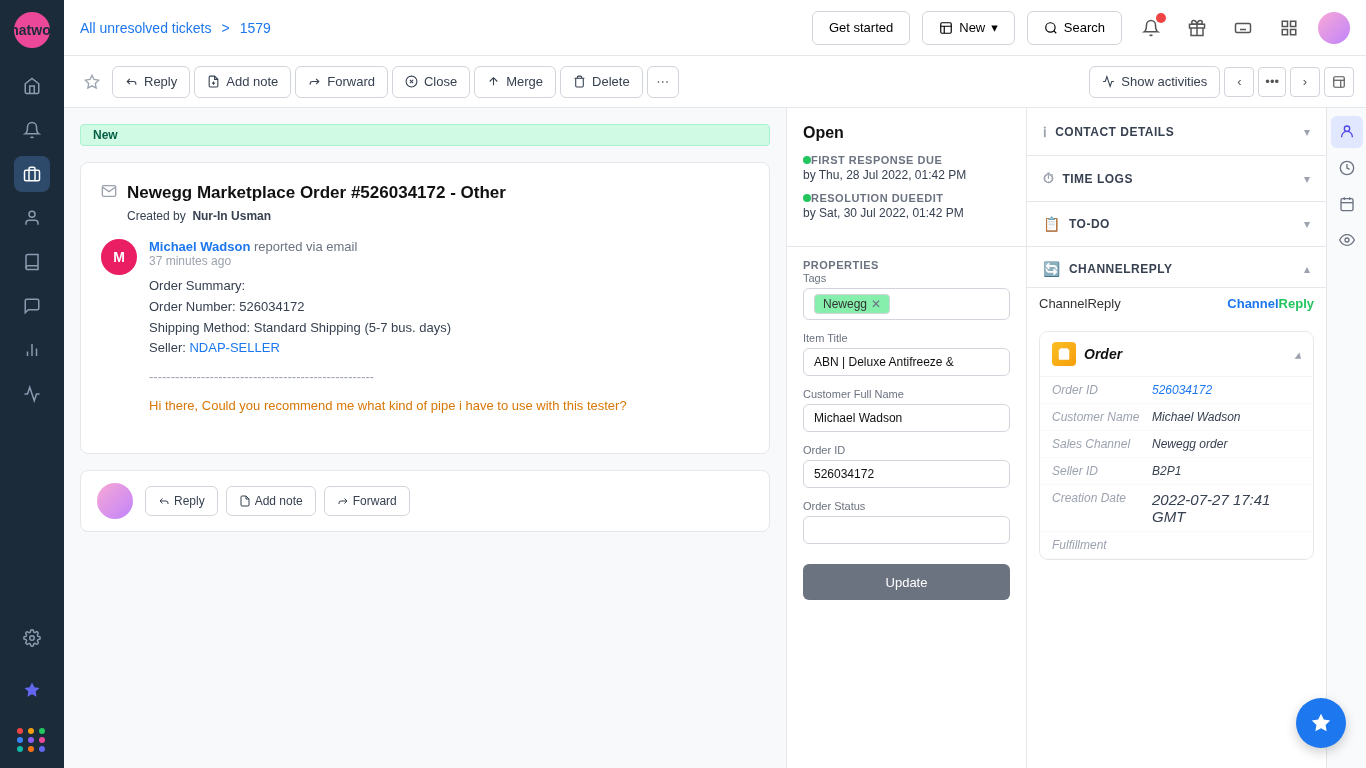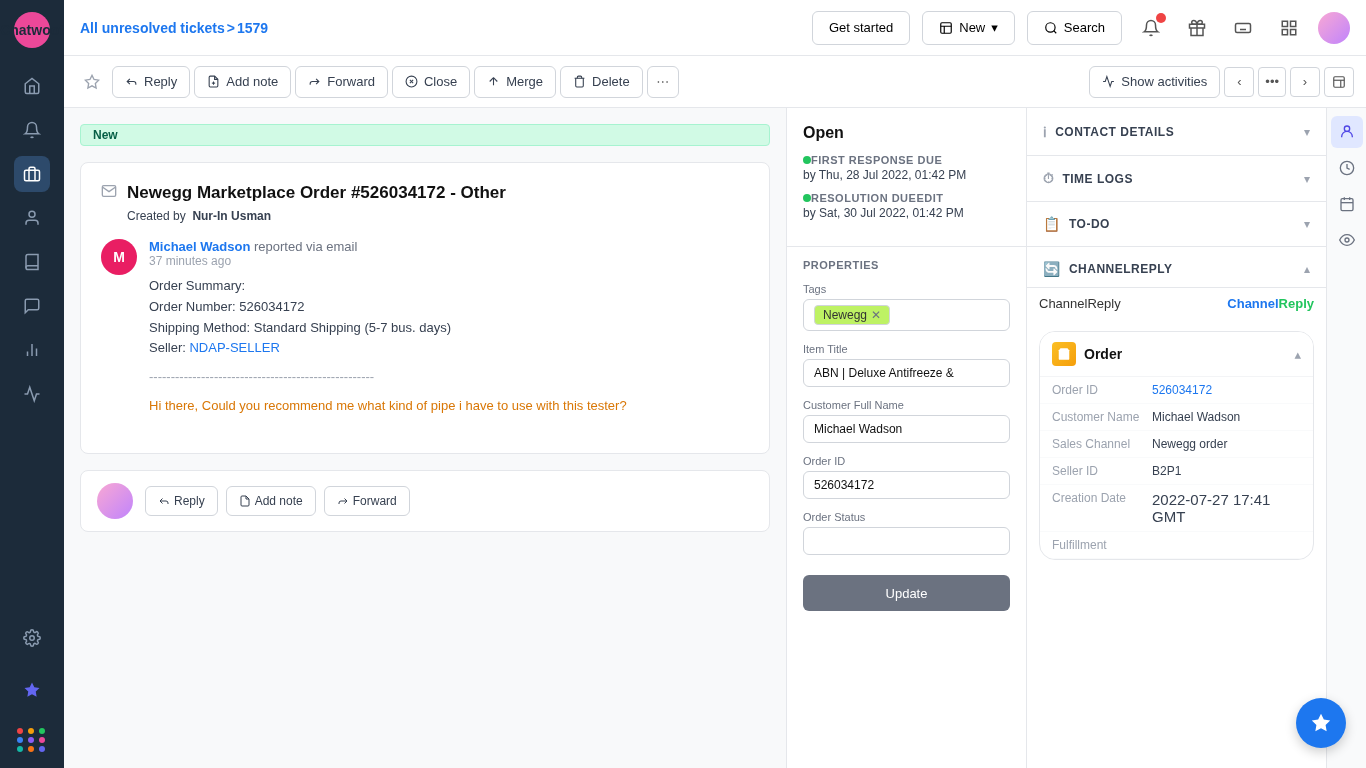--- a/index.html
+++ b/index.html
@@ -59,22 +59,22 @@
       height: 56px;
       background: #fff;
       border-bottom: 1px solid #e5e7eb;
       display: flex;
       align-items: center;
       padding: 0 16px;
       gap: 12px;
       flex-shrink: 0;
     }
     .breadcrumb {
-      display: flex; align-items: center; gap: 2px;
-      color: #1d77ef; font-size: 14px; font-weight: 700; justify-content: space-between;
+      display: flex; align-items: center; gap: 10px;
+      color: #1d77ef; font-size: 14px; font-weight: 400; justify-content: space-between;
     }
     .header-spacer { flex: 1; }
     .header-btn {
       height: 34px;
       padding: 0 16px;
       border: 1px solid #d1d5db;
       border-radius: 6px;
       background: #fff;
       cursor: pointer;
       font-size: 13px;
@@ -273,40 +273,40 @@
     .due-item { margin-bottom: 10px; }
     .due-label {
       font-size: 11px; font-weight: 600; color: #6b7280;
       text-transform: uppercase; letter-spacing: 0.5px;
       display: flex; align-items: center; 
       margin-bottom: 2px;
     }
     .due-label .dot { width: 8px; height: 8px; border-radius: 50%; background: #22c55e; display: inline-block; }
     .due-date { font-size: 12px; color: #374151; }
     .properties-section { padding: 12px 16px; }
-    .properties-title { font-size: 11px; font-weight: 600; color: #6b7280; text-transform: uppercase; letter-spacing: 0.5px; margin-bottom: 12px; }
+    .properties-title { font-size: 11px; font-weight: 600; color: #6b7280; text-transform: uppercase; letter-spacing: 0.5px; margin-bottom: 1px; }
     .prop-field { margin-bottom: 12px; }
     .prop-label { font-size: 11px; color: #6b7280; margin-bottom: 4px; }
     .prop-input {
       width: 100%;
       padding: 6px 10px;
       border: 1px solid #d1d5db;
       border-radius: 6px;
       font-size: 12px;
       color: #111;
       background: #fff;
     }
     .tag-input {
       display: flex; align-items: center; gap: 6px;
       padding: 5px 10px;
       border: 1px solid #d1d5db;
       border-radius: 6px;
     }
     .tag-chip {
-      background: #bef264;
+      background: #86efac;
       border: 1px solid #d1d5db;
       border-radius: 4px;
       padding: 2px 8px;
       font-size: 12px;
       display: flex; align-items: center; gap: 4px;
     }
     .tag-remove { cursor: pointer; color: #6b7280; }
     .update-btn {
       width: 100%;
       height: 36px;
@@ -362,22 +362,23 @@
       display: flex; align-items: center; gap: 8px;
     }
     .channelreply-body {
       flex: 1;
       overflow-y: auto;
       padding: 0;
     }
     .cr-card {
       margin: 12px;
       border: 1px solid #e5e7eb;
-      border-radius: 16px;
+      border-radius: 9px;
       overflow: hidden;
+      font-style: italic;
     }
     .cr-card-header {
       background: #fff;
       padding: 10px 12px;
       display: flex; align-items: center; justify-content: space-between;
       border-bottom: 1px solid #f3f4f6;
     }
     .cr-card-type {
       display: flex; align-items: center; gap: 8px;
       font-size: 14px; font-weight: 600; color: #111;

